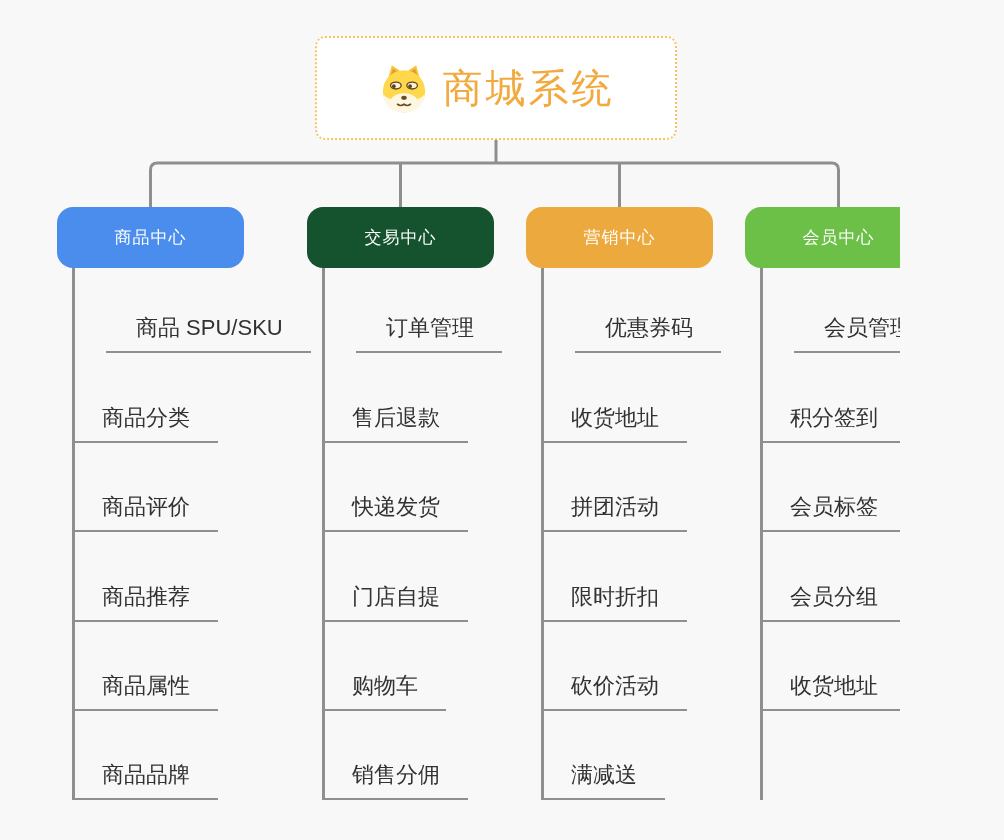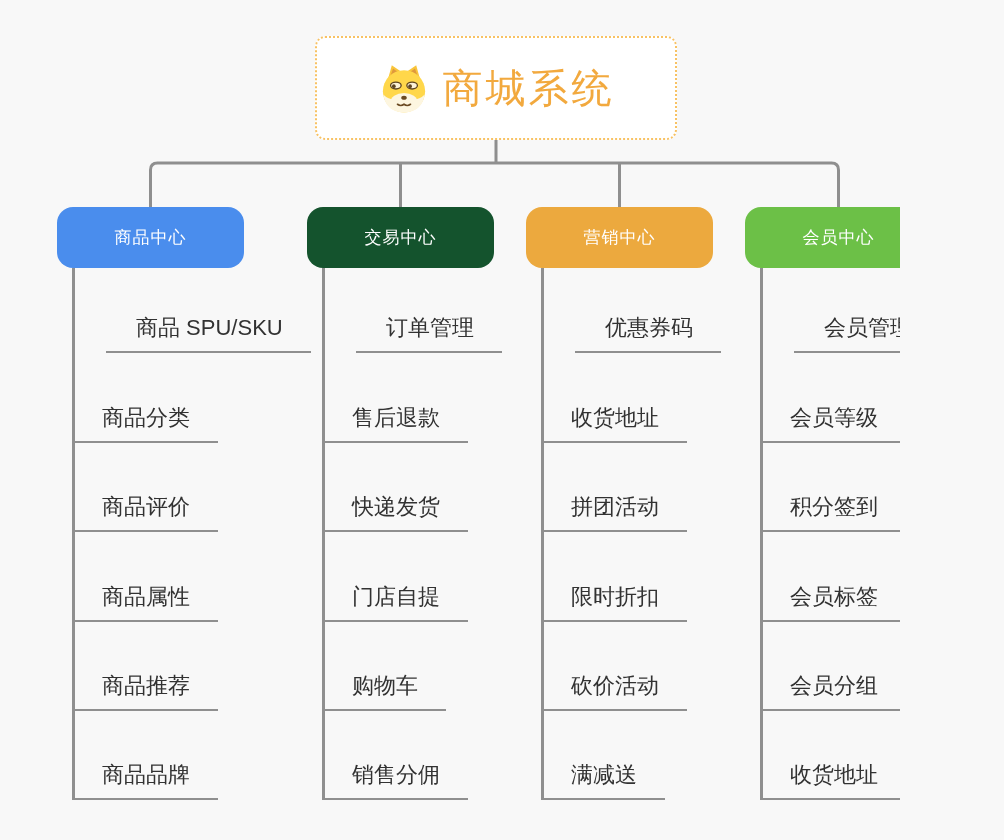--- a/index.html
+++ b/index.html
@@ -75,24 +75,24 @@
           <div class="leaf-row">
             <div class="leaf">商品 SPU/SKU</div>
           </div>
           <div class="leaf-row">
             <div class="leaf">商品分类</div>
           </div>
           <div class="leaf-row">
             <div class="leaf">商品评价</div>
           </div>
           <div class="leaf-row">
-            <div class="leaf">商品属性</div>
+            <div class="leaf">商品推荐</div>
           </div>
           <div class="leaf-row">
-            <div class="leaf">商品推荐</div>
+            <div class="leaf">商品属性</div>
           </div>
           <div class="leaf-row">
             <div class="leaf">商品品牌</div>
           </div>
         </div>
     </div>
 
     <div class="branch-col" style="left: 307px;">
       <div class="branch-head" style="background: #14532d;">交易中心</div>
       <div class="branch-spine"></div>
@@ -144,23 +144,20 @@
     </div>
 
     <div class="branch-col" style="left: 745px;">
       <div class="branch-head" style="background: rgb(108, 192, 71);">会员中心</div>
       <div class="branch-spine"></div>
       <div class="leaf-list">
           <div class="leaf-row">
             <div class="leaf">会员管理</div>
           </div>
           <div class="leaf-row">
-            <div class="leaf">会员等级</div>
-          </div>
-          <div class="leaf-row">
             <div class="leaf">积分签到</div>
           </div>
           <div class="leaf-row">
             <div class="leaf">会员标签</div>
           </div>
           <div class="leaf-row">
             <div class="leaf">会员分组</div>
           </div>
           <div class="leaf-row">
             <div class="leaf">收货地址</div>

